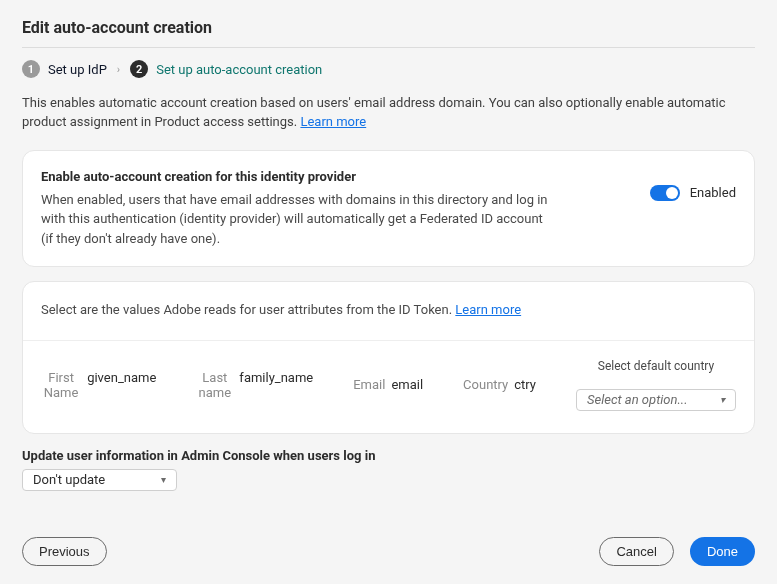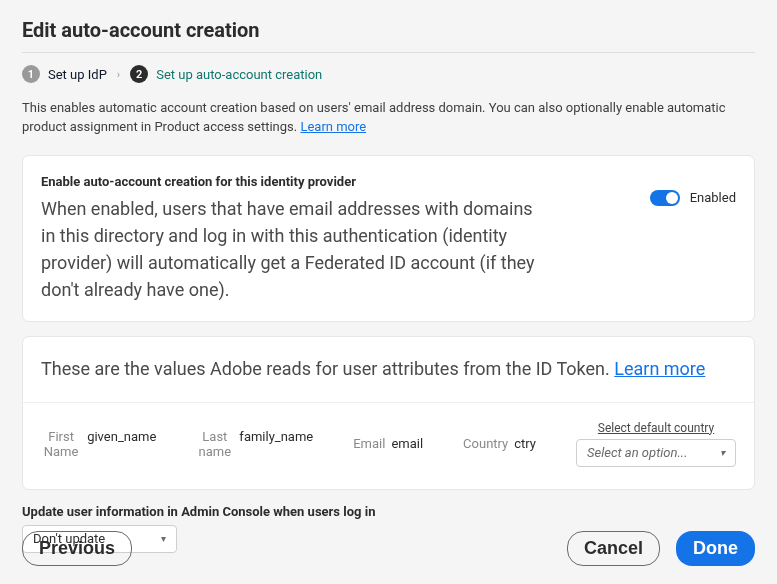--- a/index.html
+++ b/index.html
@@ -11,21 +11,21 @@
     color: #2c2c2c;
     font-size: 13px;
   }
   .page {
     width: 777px;
     height: 584px;
     padding: 18px 22px 18px 22px;
     position: relative;
   }
   h1 {
-    font-size: 20px;
+    font-size: 16px;
     font-weight: 700;
     margin: 0 0 12px 0;
     padding-bottom: 10px;
     color: #2c2c2c;
     border-bottom: 1px solid #dcdcdc;
   }
   .stepper {
     display: flex;
     align-items: center;
     gap: 10px;
@@ -55,39 +55,39 @@
   .intro {
     font-size: 13px;
     color: #3f3f3f;
     line-height: 1.45;
     margin-bottom: 18px;
   }
   .link { color: #1473e6; text-decoration: underline; cursor: pointer; }
   .card {
     background: #fff;
     border: 1px solid #e6e6e6;
-    border-radius: 7px;
+    border-radius: 12px;
     margin-bottom: 14px;
     padding: 18px 18px;
   }
   .enable-row {
     display: flex;
     align-items: flex-start;
     justify-content: space-between;
     gap: 30px;
   }
   .enable-left { flex: 1; max-width: 510px;}
   .card-title {
     font-weight: 700;
     font-size: 13px;
     margin-bottom: 6px;
     color: #2c2c2c;
   }
   .card-body {
-    font-size: 18px;
+    font-size: 13px;
     color: #4a4a4a;
     line-height: 1.5;
   }
   .toggle-wrap {
     display: flex;
     align-items: center;
     gap: 10px;
     margin-top: 16px;
   }
   .toggle {
@@ -119,26 +119,26 @@
     margin-right: -18px;
     padding-left: 18px;
     padding-right: 18px;
     gap: 40px;
     text-align: center;
   }
   .attr-pair { display: flex; gap: 6px; font-size: 13px; }
   .attr-label { color: #8a8a8a; }
   .attr-val { color: #2c2c2c; }
   .country-col { margin-left: auto; }
-  .small-label { font-size: 12px; color: #4a4a4a; margin-bottom: 4px; text-decoration: underline; }
+  .small-label { font-size: 12px; color: #4a4a4a; margin-bottom: 16px; }
   .select {
     border: 1px solid #cfcfcf;
     border-radius: 4px;
     background: #fff;
-    height: 28px;
+    height: 22px;
     display: flex;
     align-items: center;
     justify-content: space-between;
     padding: 0 10px;
     color: #6b6b6b;
     font-size: 13px;
     cursor: pointer;
     font-style: italic;
   }
   .select.normal { font-style: normal; color: #2c2c2c; }
@@ -150,22 +150,22 @@
     position: absolute;
     left: 22px;
     right: 22px;
     bottom: 18px;
     display: flex;
     align-items: center;
   }
   .btn {
     border-radius: 16px;
     padding: 6px 16px;
-    font-size: 18px;
-    font-weight: 700;
+    font-size: 13px;
+    font-weight: 400;
     cursor: pointer;
     border: 1.5px solid transparent;
     background: transparent;
   }
   .btn.outline {
     border-color: #6b6b6b;
     color: #2c2c2c;
     background: #fff0;
   }
   .btn.primary {
@@ -212,21 +212,21 @@
         <div class="toggle">
           <div class="toggle-knob"></div>
         </div>
         <span class="toggle-label">Enabled</span>
       </div>
     </div>
   </div>
 
   <div class="card">
     <div class="card-body">
-      <span>These are the values Adobe reads for user attributes from the ID Token. </span><a class="link">Learn more</a>
+      <span>Select are the values Adobe reads for user attributes from the ID Token. </span><a class="link">Learn more</a>
     </div>
 
     <div class="attr-row">
       <div class="attr-pair">
         <span class="attr-label">First Name</span>
         <span class="attr-val">given_name</span>
       </div>
       <div class="attr-pair">
         <span class="attr-label">Last name</span>
         <span class="attr-val">family_name</span>

